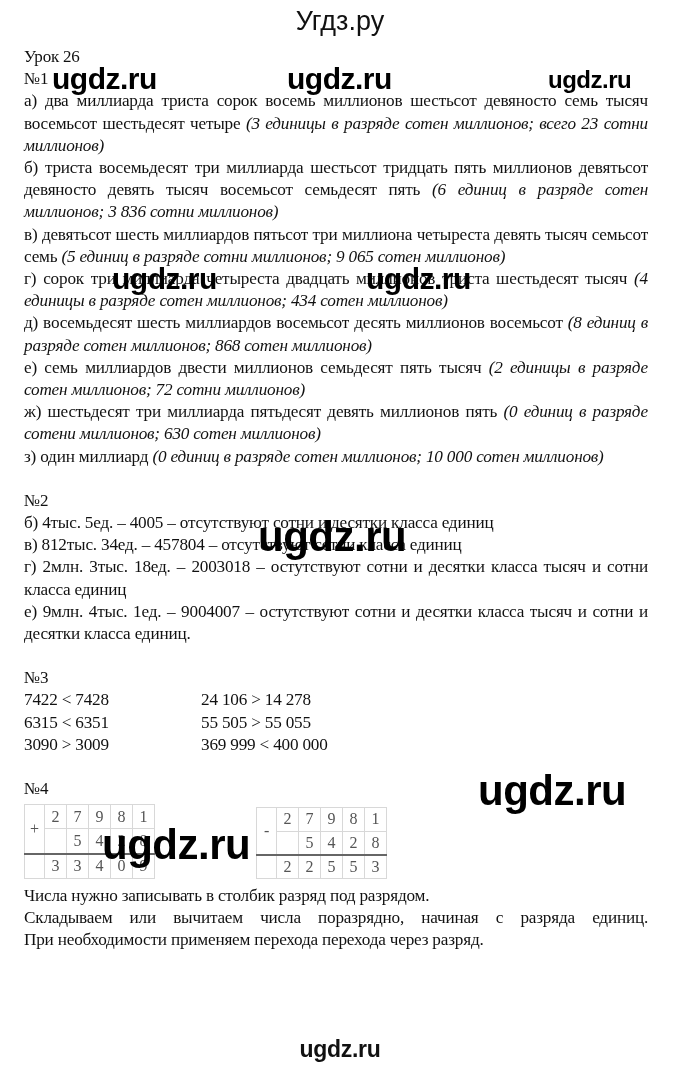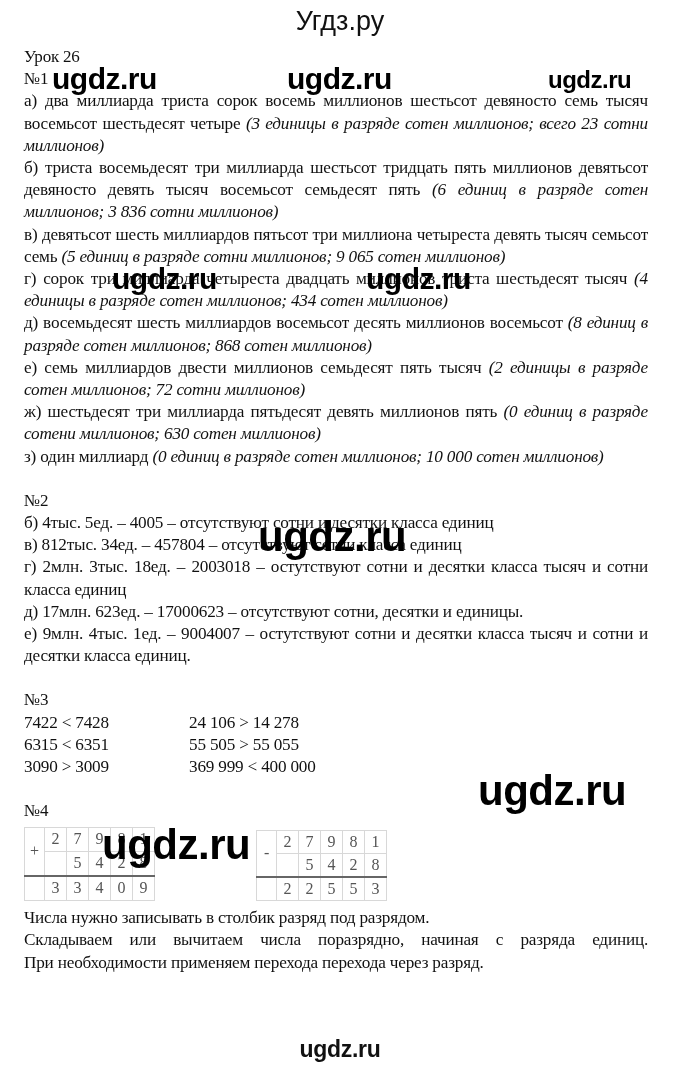--- a/index.html
+++ b/index.html
@@ -10,21 +10,21 @@
   }
   .doc {
     position: absolute; left: 24px; top: 46px; width: 624px;
     font-family: "Liberation Serif", serif; font-size: 17.2px; line-height: 22.2px;
     letter-spacing: -0.2px;
   }
   .lesson, .num { font-weight: normal; font-size: 17px; }
   .para { text-align: justify; text-align-last: left; }
   .para i { font-style: italic; }
   .gap { height: 22px; }
-  .cmp { display: flex; }
+  .cmp { display: flex; gap: 12px; }
   .cmp .c1 { width: 165px; }
   .wm {
     position: absolute; font-family: "Liberation Sans", sans-serif; font-weight: bold;
     color: #000; letter-spacing: -0.5px; line-height: 1; white-space: nowrap;
   }
   .col-table { border-collapse: collapse; font-family: "Liberation Serif", serif; font-size: 16px; color: #555; }
   .col-table td { border: 1px solid #d8d8d8; width: 21px; height: 21px; text-align: center; padding: 0; }
   .col-table td.sign { width: 19px; }
   .col-table tr.res td { border-top: 2px solid #666; }
   .tables { display: flex; gap: 0; margin: 4px 0 6px 0; }
@@ -47,21 +47,20 @@
   <div class="para"><span>д) восемьдесят шесть миллиардов восемьсот десять миллионов восемьсот </span><i>(8 единиц в разряде сотен миллионов; 868 сотен миллионов)</i></div>
   <div class="para"><span>е) семь миллиардов двести миллионов семьдесят пять тысяч </span><i>(2 единицы в разряде сотен миллионов; 72 сотни миллионов)</i></div>
   <div class="para"><span>ж) шестьдесят три миллиарда пятьдесят девять миллионов пять </span><i>(0 единиц в разряде сотени миллионов; 630 сотен миллионов)</i></div>
   <div class="para"><span>з) один миллиард </span><i>(0 единиц в разряде сотен миллионов; 10 000 сотен миллионов)</i></div>
 
   <div class="gap"></div>
   <div class="num">№2</div>
   <div class="para">б) 4тыс. 5ед. – 4005 – отсутствуют сотни и десятки класса единиц</div>
   <div class="para">в) 812тыс. 34ед. – 457804 – отсутствуют сотни класса единиц</div>
   <div class="para">г) 2млн. 3тыс. 18ед. – 2003018 – остутствуют сотни и десятки класса тысяч и сотни класса единиц</div>
-  <div class="para">д) 17млн. 623ед. – 17000623 – отсутствуют сотни, десятки и единицы.</div>
   <div class="para">е) 9млн. 4тыс. 1ед. – 9004007 – остутствуют сотни и десятки класса тысяч и сотни и десятки класса единиц.</div>
 
   <div class="gap"></div>
   <div class="num">№3</div>
   <div class="cmp">
       <span class="c1">7422 &lt; 7428</span>
       <span>24 106 &gt; 14 278</span>
     </div>
   <div class="cmp">
       <span class="c1">6315 &lt; 6351</span>

